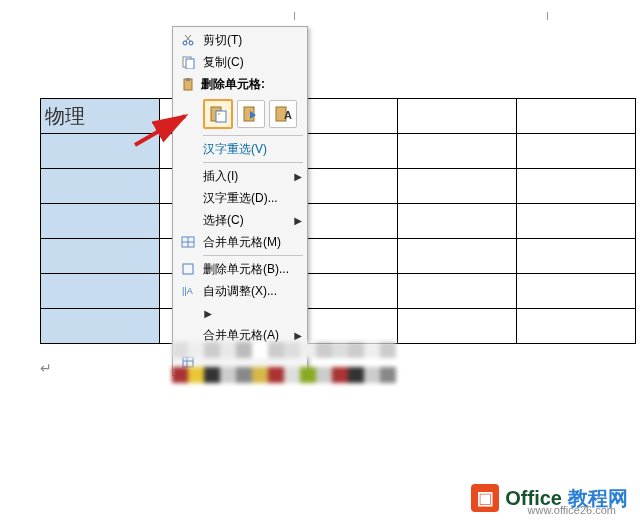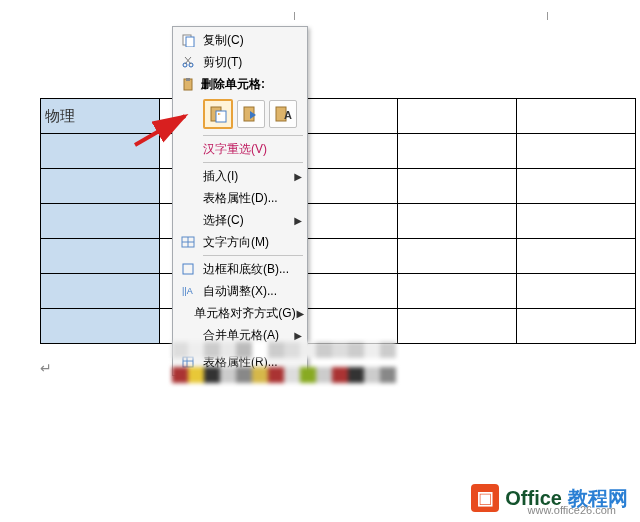--- a/index.html
+++ b/index.html
@@ -22,21 +22,21 @@
     left: 40px;
     top: 98px;
     border-collapse: collapse;
   }
   .doc-table td {
     border: 1px solid #000;
     width: 110px;
     height: 34px;
     vertical-align: middle;
     padding: 0 4px;
-    font-size: 15px;
+    font-size: 20px;
     color: #333;
   }
   .doc-table td.selected {
     background: #c8dcef;
   }
   .end-mark {
     position: absolute;
     left: 40px;
     top: 360px;
     color: #888;
@@ -85,21 +85,21 @@
     flex: 1;
     padding-left: 2px;
   }
   .context-menu .item .arrow {
     width: 14px;
     text-align: center;
     color: #333;
     font-size: 10px;
   }
   .context-menu .item.disabled .label {
-    color: #be185d;
+    color: #0369a1;
   }
   .context-menu .sep {
     height: 1px;
     background: #c5c5c5;
     margin: 2px 2px 2px 28px;
   }
   .context-menu .header {
     display: flex;
     align-items: center;
     height: 22px;
@@ -242,36 +242,36 @@
         </tr>
   </tbody>
     </table>
 
   <div class="end-mark">↵</div>
 
   <div class="context-menu">
     <div class="item">
       <span class="icon-col">
         <svg width="14" height="14">
-            <rect x="2" y="2" width="8" height="10" fill="#fff" stroke="#888"></rect>
-            <rect x="5" y="4" width="8" height="10" fill="#fff" stroke="#4a80c7"></rect>
-          </svg>
-      </span>
-      <span class="label">复制(C)</span>
-    </div>
-    <div class="item">
-      <span class="icon-col">
-        <svg width="14" height="14">
             <circle cx="4" cy="10" r="2" fill="none" stroke="#2a66b7"></circle>
             <circle cx="10" cy="10" r="2" fill="none" stroke="#2a66b7"></circle>
             <line x1="4" y1="2" x2="10" y2="9" stroke="#777"></line>
             <line x1="10" y1="2" x2="4" y2="9" stroke="#777"></line>
           </svg>
       </span>
       <span class="label">剪切(T)</span>
+    </div>
+    <div class="item">
+      <span class="icon-col">
+        <svg width="14" height="14">
+            <rect x="2" y="2" width="8" height="10" fill="#fff" stroke="#888"></rect>
+            <rect x="5" y="4" width="8" height="10" fill="#fff" stroke="#4a80c7"></rect>
+          </svg>
+      </span>
+      <span class="label">复制(C)</span>
     </div>
     <div class="header">
       <span class="icon-col">
         <svg width="14" height="14">
             <rect x="3" y="2" width="8" height="11" fill="#deb46a" stroke="#9c7530"></rect>
             <rect x="5" y="1" width="4" height="3" fill="#888"></rect>
           </svg>
       </span>
       <span class="label">删除单元格:</span>
     </div>
@@ -302,74 +302,72 @@
       <span class="label">汉字重选(V)</span>
     </div>
     <div class="sep"></div>
     <div class="item">
       <span class="icon-col"></span>
       <span class="label">插入(I)</span>
       <span class="arrow">▶</span>
     </div>
     <div class="item">
       <span class="icon-col"></span>
-      <span class="label">表格属性(D)...</span>
+      <span class="label">汉字重选(D)...</span>
     </div>
     <div class="item">
       <span class="icon-col"></span>
       <span class="label">选择(C)</span>
       <span class="arrow">▶</span>
     </div>
     <div class="item">
       <span class="icon-col">
         <svg width="14" height="14">
             <rect x="1" y="2" width="12" height="10" fill="none" stroke="#5a8ac8"></rect>
             <line x1="7" y1="2" x2="7" y2="12" stroke="#5a8ac8"></line>
             <line x1="1" y1="7" x2="13" y2="7" stroke="#5a8ac8"></line>
           </svg>
       </span>
-      <span class="label">文字方向(M)</span>
+      <span class="label">合并单元格(M)</span>
     </div>
     <div class="sep"></div>
     <div class="item">
       <span class="icon-col">
         <svg width="14" height="14">
             <rect x="2" y="2" width="10" height="10" fill="none" stroke="#4a80c7"></rect>
           </svg>
       </span>
-      <span class="label">边框和底纹(B)...</span>
+      <span class="label">删除单元格(B)...</span>
     </div>
     <div class="item">
       <span class="icon-col">
         <svg width="14" height="14">
             <text x="1" y="10" font-size="9" fill="#3b77c4">||A</text>
           </svg>
       </span>
       <span class="label">自动调整(X)...</span>
     </div>
     <div class="item">
       <span class="icon-col"></span>
-      <span class="label">单元格对齐方式(G)</span>
       <span class="arrow">▶</span>
     </div>
     <div class="item">
       <span class="icon-col"></span>
       <span class="label">合并单元格(A)</span>
       <span class="arrow">▶</span>
     </div>
     <div class="sep"></div>
     <div class="item">
       <span class="icon-col">
         <svg width="14" height="14">
             <rect x="2" y="2" width="10" height="10" fill="none" stroke="#5a8ac8"></rect>
             <line x1="2" y1="6" x2="12" y2="6" stroke="#5a8ac8"></line>
             <line x1="6" y1="2" x2="6" y2="12" stroke="#5a8ac8"></line>
           </svg>
       </span>
-      <span class="label">表格属性(R)...</span>
     </div>
   </div>
 
   <svg class="red-arrow" width="70" height="40">
     <defs>
         <marker id="ah" markerWidth="10" markerHeight="10" refX="8" refY="3" orient="auto">
           <path d="M0,0 L0,6 L9,3 z" fill="#d81f1f"></path>
         </marker>
       </defs>
     <line x1="5" y1="35" x2="55" y2="6" stroke="#d81f1f" stroke-width="4" marker-end="url(#ah)"></line>

